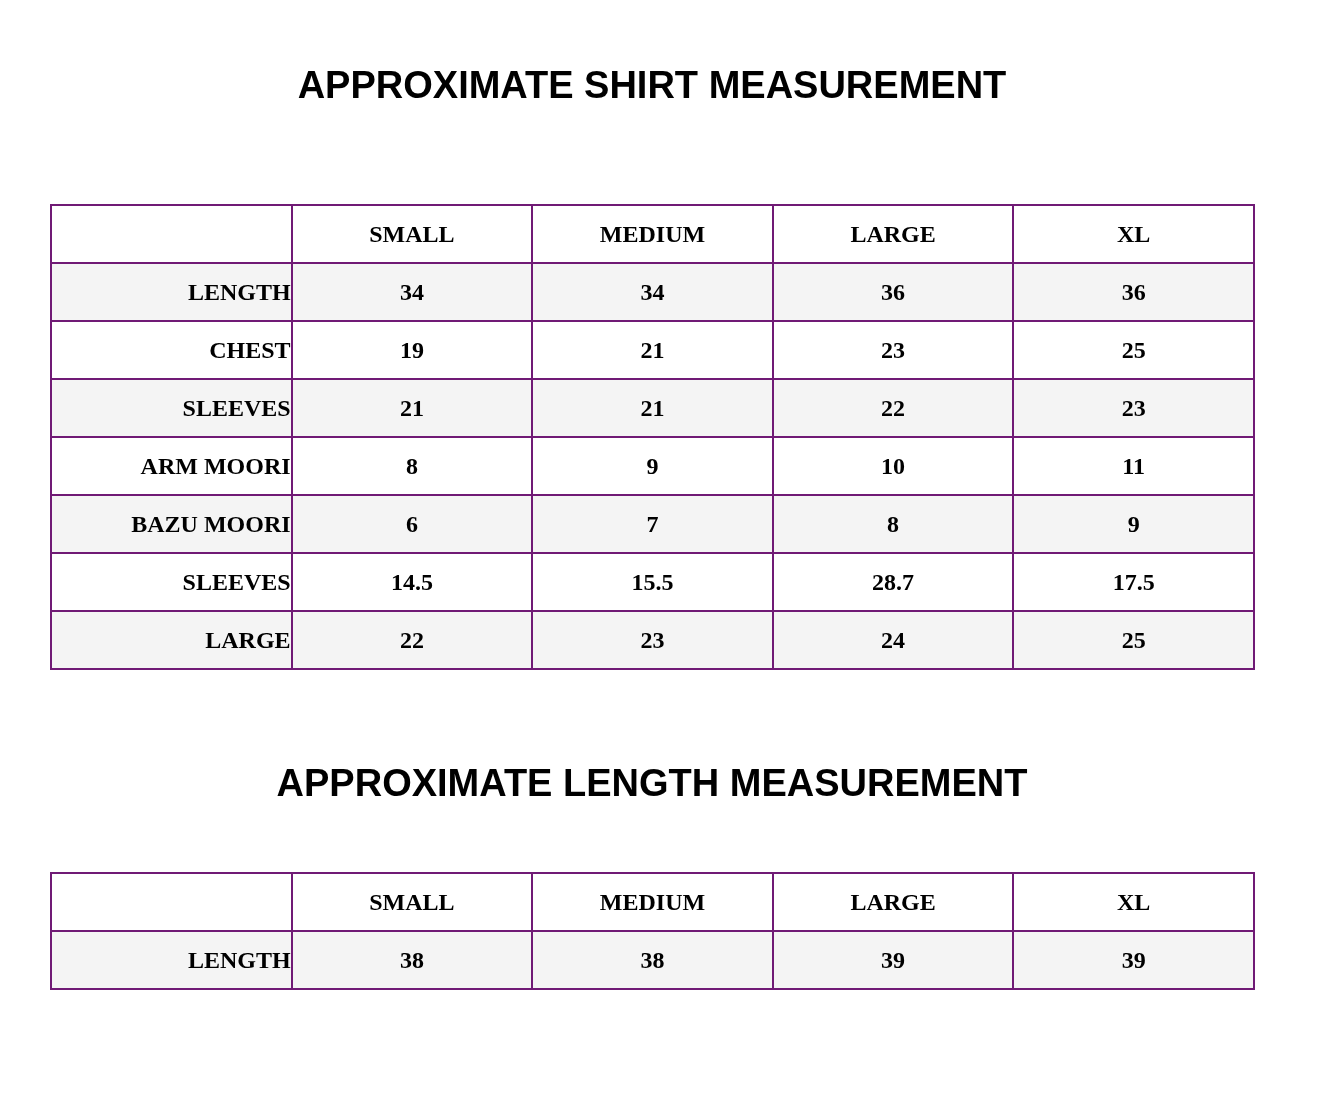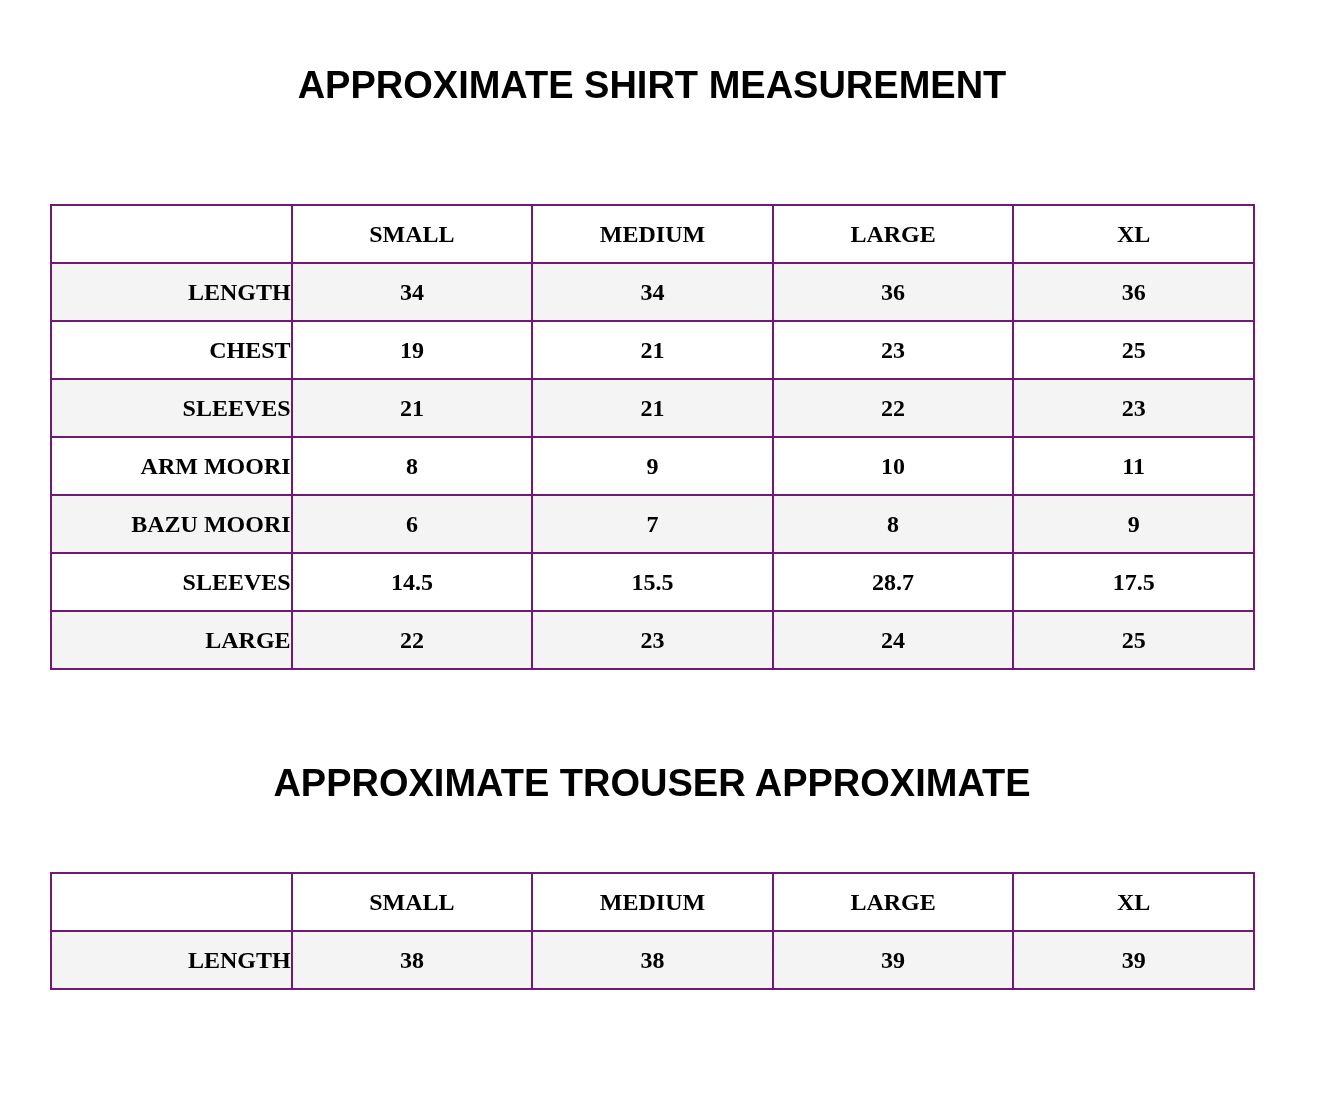--- a/index.html
+++ b/index.html
@@ -117,21 +117,21 @@
   <tr class="alt">
     <td class="row-label">LARGE</td>
     <td>22</td>
     <td>23</td>
     <td>24</td>
     <td>25</td>
   </tr>
 </tbody>
   </table>
 
-<h1 class="title" id="trouser-title">APPROXIMATE TROUSER APPROXIMATE</h1>
+<h1 class="title" id="trouser-title">APPROXIMATE LENGTH MEASUREMENT</h1>
 
 <table class="size-table" id="trouser-table">
   <tbody>
       <tr>
     <th class="label-col"></th>
     <th>SMALL</th>
     <th>MEDIUM</th>
     <th>LARGE</th>
     <th>XL</th>
   </tr>

